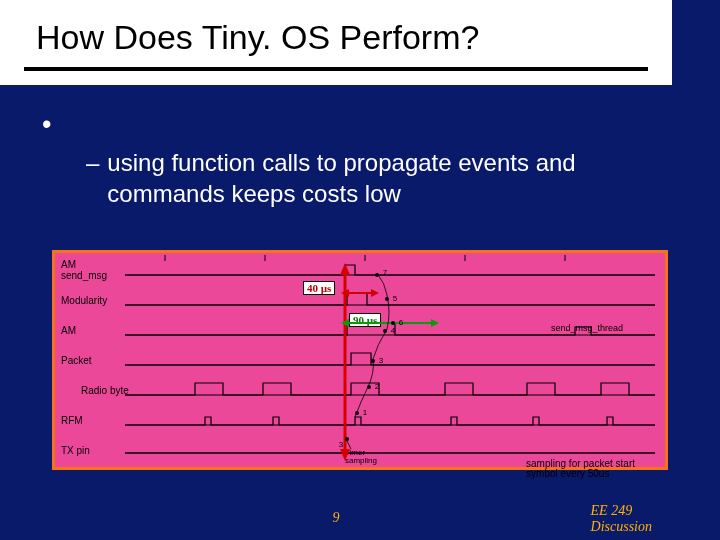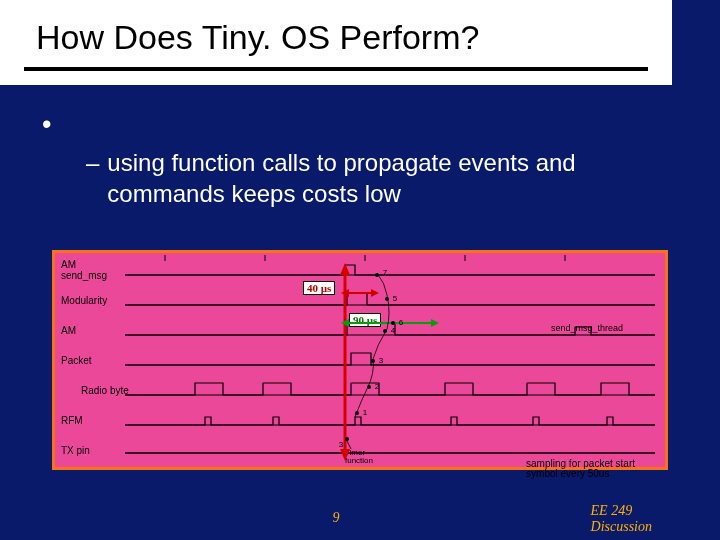--- a/index.html
+++ b/index.html
@@ -125,21 +125,21 @@
     <div class="diag-label" style="left:6px; top:6px;"><span>AM</span><br><span>send_msg</span></div>
     <div class="diag-label" style="left:6px; top:42px;">Modularity</div>
     <div class="diag-label" style="left:6px; top:72px;">AM</div>
     <div class="diag-label" style="left:6px; top:102px;">Packet</div>
     <div class="diag-label" style="left:6px; top:132px;margin-left:20px;">Radio byte</div>
     <div class="diag-label" style="left:6px; top:162px;">RFM</div>
     <div class="diag-label" style="left:6px; top:192px;">TX pin</div>
 
     <div class="diag-label" style="right:42px; top:70px; font-size:9px;">send_msg_thread</div>
     <div class="diag-label" style="left:290px; top:196px; font-size:8px; line-height:1;">
-      <span>Timer</span><br><span>function</span>
+      <span>Timer</span><br><span>sampling</span>
     </div>
     <div class="diag-label" style="right:30px; top:206px; font-size:10px; line-height:1;">
       <span>sampling for packet start</span><br><span>symbol every 50us</span>
     </div>
 
     <div class="annot red" style="left:248px; top:28px;">40 µs</div>
     <div class="annot green" style="left:248px; top:60px;margin-left:46px;">90 µs</div>
 
     <svg width="616" height="220">
 

